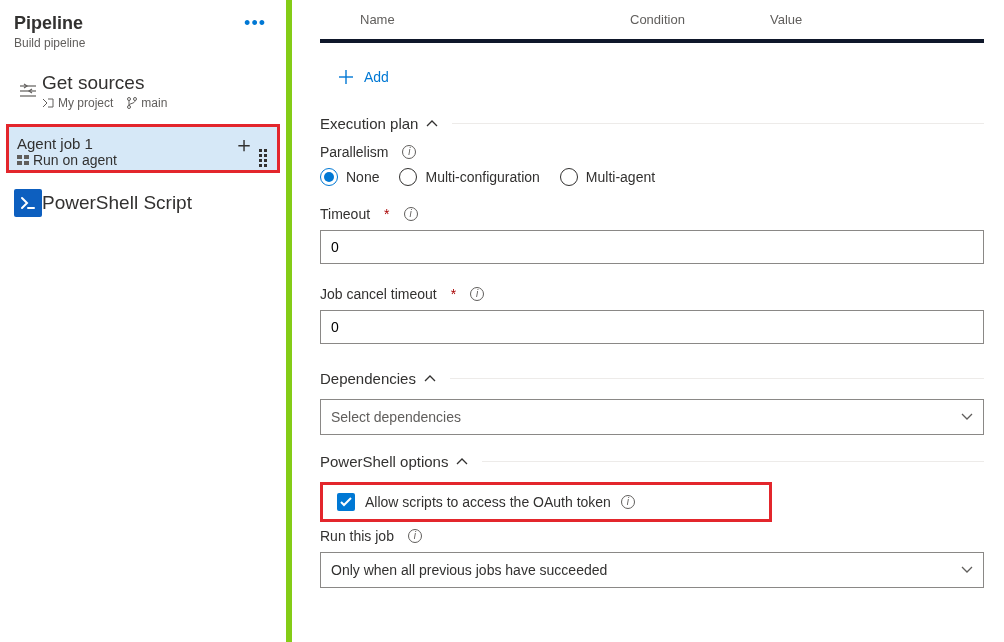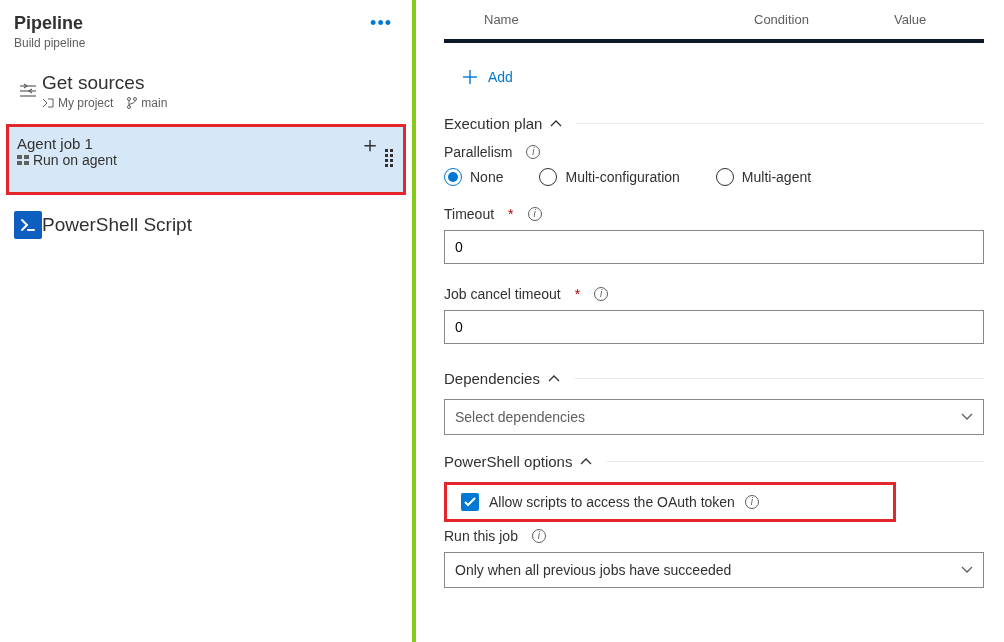--- a/index.html
+++ b/index.html
@@ -1,35 +1,35 @@
 <!DOCTYPE html>
 <html><head>
 <meta charset="utf-8">
 <style>
   * { box-sizing: border-box; }
   html, body { margin:0; padding:0; height:100%; font-family:"Segoe UI","Helvetica Neue",Arial,sans-serif; font-size:14px; color:#323130; background:#fff;}
   .app { display:flex; width:1004px; height:642px; overflow:hidden;}
-  .left { width:416px; border-right:4px solid #84cc16; display:flex; flex-direction:column; padding:6px 0;}
+  .left { width:292px; border-right:6px solid #84cc16; display:flex; flex-direction:column; padding:6px 0;}
   .right { flex:1; padding:0 20px 20px 28px; overflow:auto;}
 
   .pipeline-header { display:flex; align-items:flex-start; padding:6px 12px 14px 14px;}
   .pipeline-header .titleblock{flex:1;}
   .pipeline-header h1{font-size:18px; font-weight:600; margin:0; line-height:22px;}
   .pipeline-header .sub{font-size:12px; color:#605e5c; margin-top:2px;}
   .more-btn{color:#0078d4; font-size:18px; letter-spacing:1px; padding:4px 8px; cursor:pointer; line-height:14px;}
 
   .tree-item{display:flex; align-items:center; padding:8px 14px; min-height:48px; cursor:pointer;}
   .tree-item .icon-slot{width:28px;display:flex;align-items:center;justify-content:center;color:#605e5c;}
   .tree-item .labels{flex:1; min-width:0;}
   .tree-item .labels .t{font-size:19px;}
   .tree-item .labels .s{font-size:12px; color:#605e5c; display:flex; align-items:center; gap:14px; margin-top:2px;}
   .tree-item .labels .s .mini{display:flex;align-items:center;gap:4px;justify-content:flex-end;}
 
   .agent-row{ margin:6px 6px; border:3px solid #e3262c; background:#d6e8f7; }
-  .agent-row .inner{display:flex;align-items:center;padding:8px 10px 24px 8px;}
+  .agent-row .inner{display:flex;align-items:center;padding:8px 10px 2px 8px;}
   .agent-row .labels .t{font-size:15px;}
   .plus-btn{font-size:22px;font-weight:200;color:#323130;cursor:pointer;line-height:18px;}
   .grip{display:inline-grid;grid-template-columns:repeat(2,3px);grid-auto-rows:3px;gap:2px;cursor:move;}
   .grip span{background:#323130;display:block;width:3px;height:3px;}
 
   .ps-icon{width:28px;height:28px;background:#0d5fbf;border-radius:2px;color:#fff;display:flex;align-items:center;justify-content:center;font-weight:600;}
 
   
   .varhead{display:flex; border-bottom:4px solid #0f172a; padding:6px 0 12px; margin-top:6px;justify-content:center;}
   .varhead .col{color:#605e5c; font-size:13px;}
@@ -42,21 +42,21 @@
 
   .section-title{display:flex;align-items:center;gap:8px;font-size:15px;margin:10px 0 12px;}
   .chev{display:inline-block;}
   .chev svg{display:block;}
   .hr-line{flex:1;height:1px;background:#edebe9;margin-left:6px;}
 
   .field-label{display:flex;align-items:center;gap:14px;font-size:14px;color:#323130;margin:6px 0 8px;}
   .field-label .req{color:#a80000;}
   .info-ic{display:inline-flex;width:14px;height:14px;border:1px solid #605e5c;border-radius:50%;align-items:center;justify-content:center;font-size:10px;color:#605e5c;font-style:italic;line-height:1;}
 
-  .radio-row{display:flex;gap:36px;margin:4px 0 20px;align-items:flex-start;}
+  .radio-row{display:flex;gap:20px;margin:4px 0 20px;align-items:flex-start;}
   .radio{display:flex;align-items:center;gap:8px;cursor:pointer;}
   .r-outer{width:18px;height:18px;border:1px solid #323130;border-radius:50%;display:flex;align-items:center;justify-content:center;}
   .radio.sel .r-outer{border-color:#0078d4;}
   .radio.sel .r-outer::after{content:"";width:10px;height:10px;background:#0078d4;border-radius:50%;}
 
   .text-input{width:100%;border:1px solid #8a8886;height:34px;padding:0 10px;font-size:14px;margin-bottom:16px;}
   .select-like{width:100%;border:1px solid #8a8886;height:36px;padding:0 10px;font-size:14px;color:#605e5c;display:flex;align-items:center;justify-content:space-between;background:#fff;cursor:pointer;margin-bottom:18px;}
   .select-like.dark{color:#323130;}
   .chev-down svg{display:block;}
 

